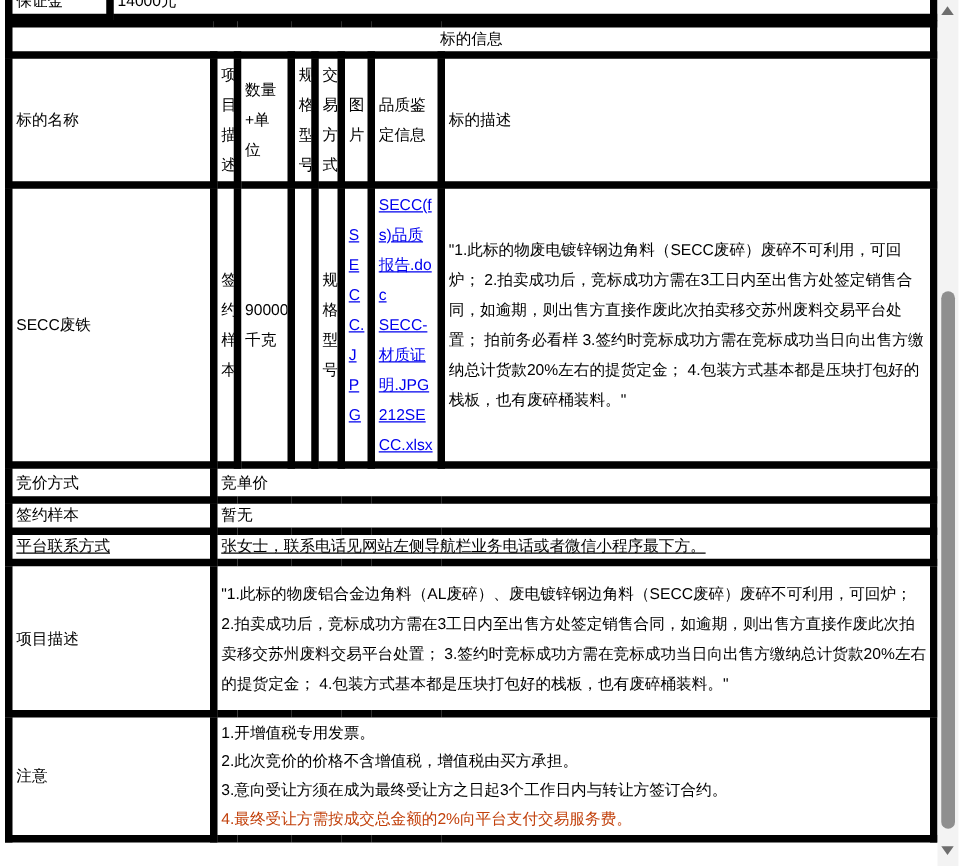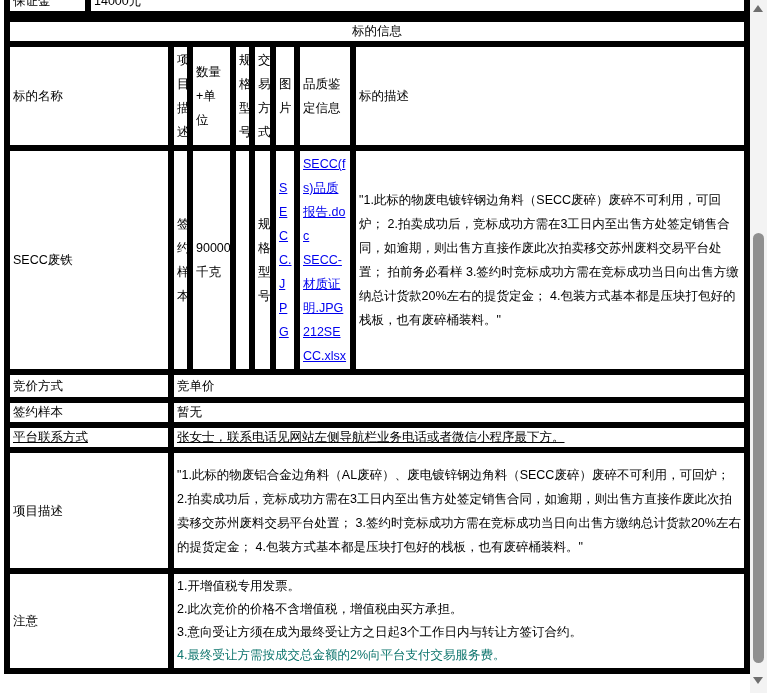--- a/index.html
+++ b/index.html
@@ -124,21 +124,21 @@
         <td>项目描述</td>
         <td colspan="7">"1.此标的物废铝合金边角料（AL废碎）、废电镀锌钢边角料（SECC废碎）废碎不可利用，可回炉； 2.拍卖成功后，竞标成功方需在3工日内至出售方处签定销售合同，如逾期，则出售方直接作废此次拍卖移交苏州废料交易平台处置； 3.签约时竞标成功方需在竞标成功当日向出售方缴纳总计货款20%左右的提货定金； 4.包装方式基本都是压块打包好的栈板，也有废碎桶装料。"</td>
       </tr>
 
       <tr class="row-notice">
         <td>注意</td>
         <td colspan="7">
           <div class="notice-line">1.开增值税专用发票。</div>
           <div class="notice-line">2.此次竞价的价格不含增值税，增值税由买方承担。</div>
           <div class="notice-line">3.意向受让方须在成为最终受让方之日起3个工作日内与转让方签订合约。</div>
-          <div class="notice-line red" style="color: #0f766e;">4.最终受让方需按成交总金额的2%向平台支付交易服务费。</div>
+          <div class="notice-line red" style="color: #c2410c;">4.最终受让方需按成交总金额的2%向平台支付交易服务费。</div>
         </td>
       </tr>
     </tbody>
       </table>
   </div>
 
   <div class="scrollbar">
     <div class="sb-arrow sb-up"></div>
     <div class="sb-thumb"></div>
     <div class="sb-arrow sb-down"></div>

